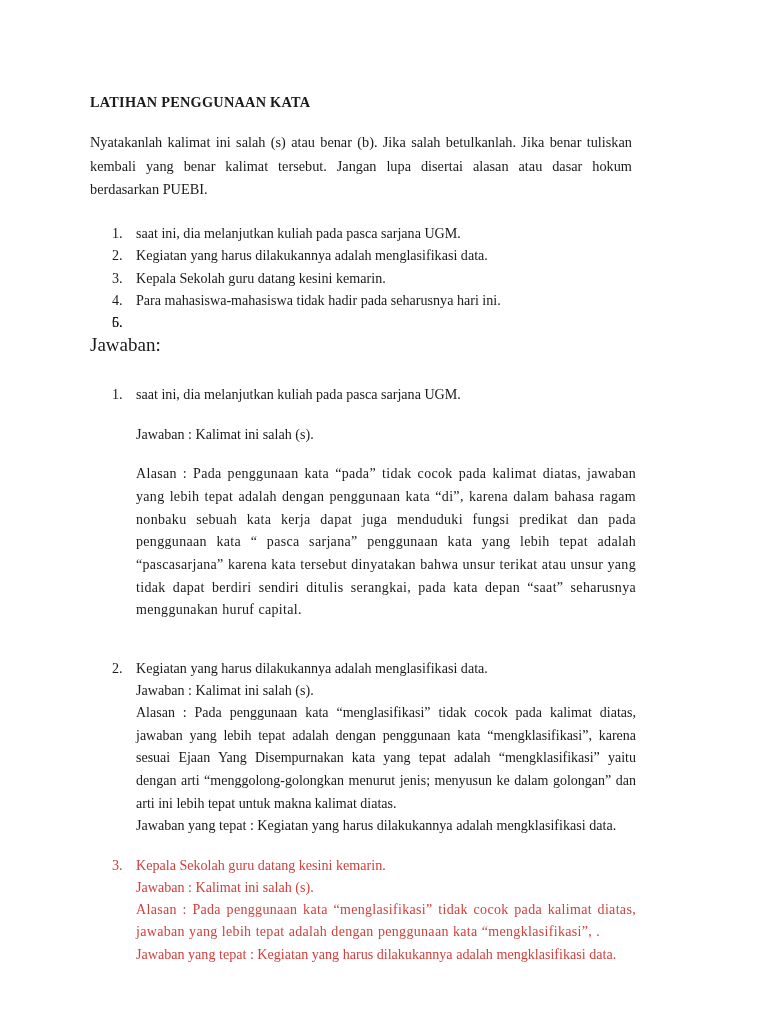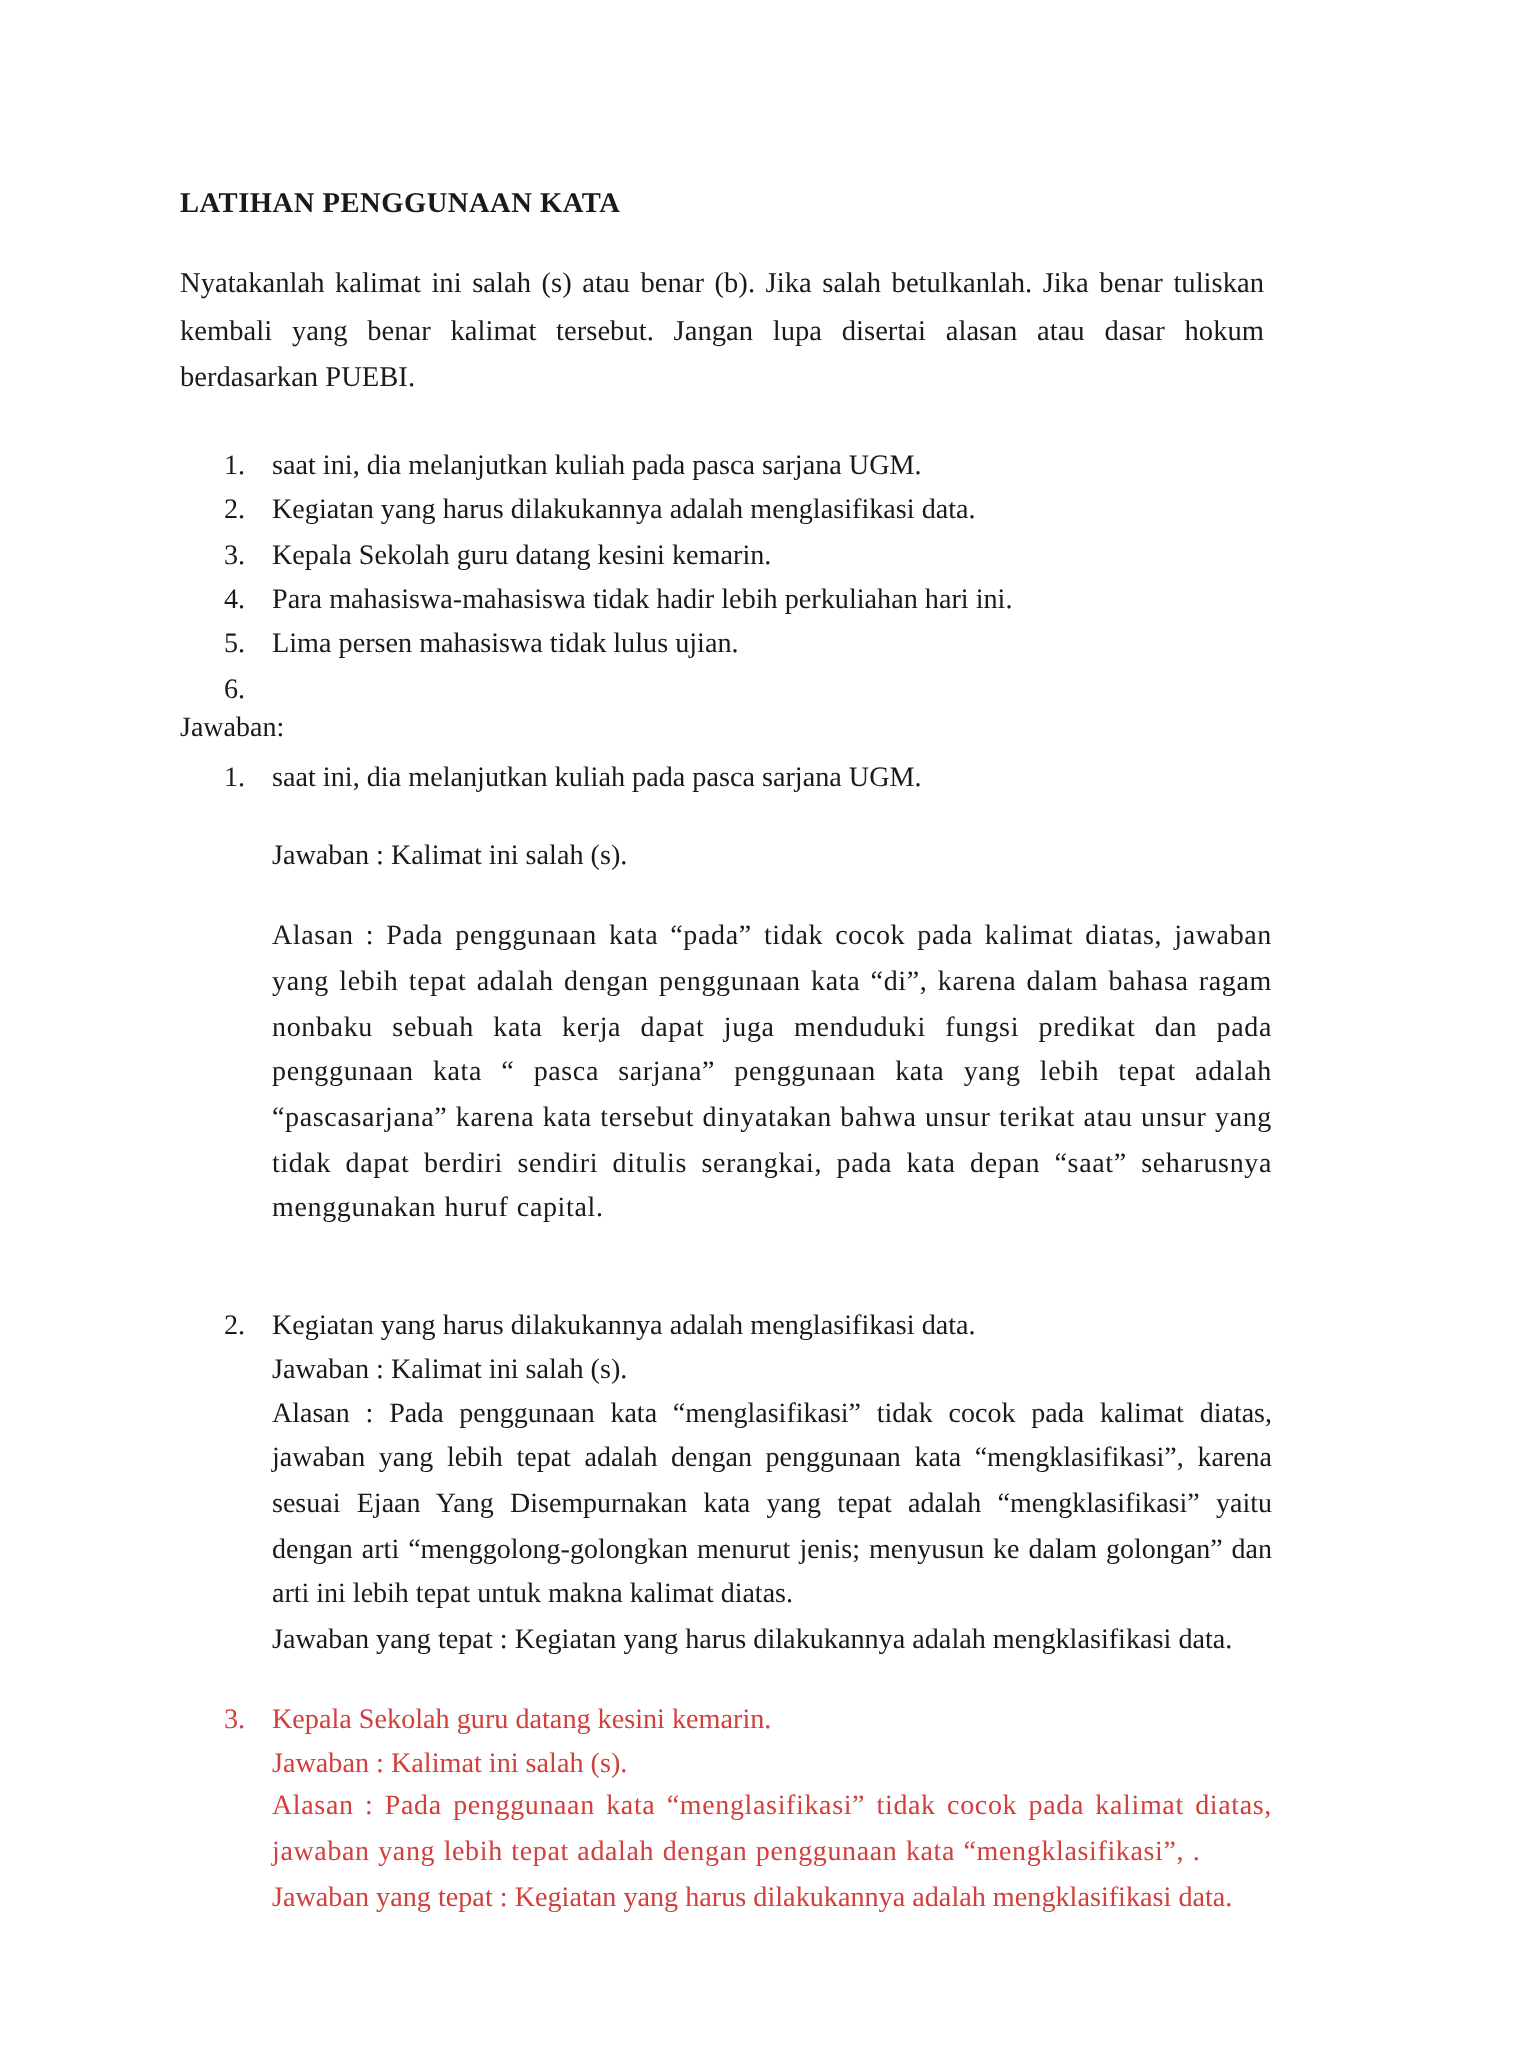--- a/index.html
+++ b/index.html
@@ -49,23 +49,23 @@
     padding-left: 46px;
     color: #1a1a1a;
   }
   .q-item .num {
     position: absolute;
     left: 22px;
     top: 0;
   }
   
   .jawaban-head {
-    font-size: 14px;
+    font-size: 19px;
     line-height: 1.5;
-    margin: 0 0 4px 0;
+    margin: 0 0 24px 0;
     color: #1a1a1a;
   }
   
   .answer {
     position: relative;
     padding-left: 46px;
     margin-bottom: 0;
   }
   .answer > .num {
     position: absolute;
@@ -117,25 +117,24 @@
     <li class="q-item">
       <span class="num">2.</span>
       <span>Kegiatan yang harus dilakukannya adalah menglasifikasi data.</span>
     </li>
     <li class="q-item">
       <span class="num">3.</span>
       <span>Kepala Sekolah guru datang kesini kemarin.</span>
     </li>
     <li class="q-item">
       <span class="num">4.</span>
-      <span>Para mahasiswa-mahasiswa tidak hadir lebih perkuliahan hari ini.</span>
+      <span>Para mahasiswa-mahasiswa tidak hadir pada seharusnya hari ini.</span>
     </li>
     <li class="q-item">
       <span class="num">5.</span>
-      <span>Lima persen mahasiswa tidak lulus ujian.</span>
     </li>
     <li class="q-item">
       <span class="num">6.</span>
     </li>
   </ul>
 
   <p class="jawaban-head">Jawaban:</p>
 
   <div class="answer">
     <span class="num">1.</span>

